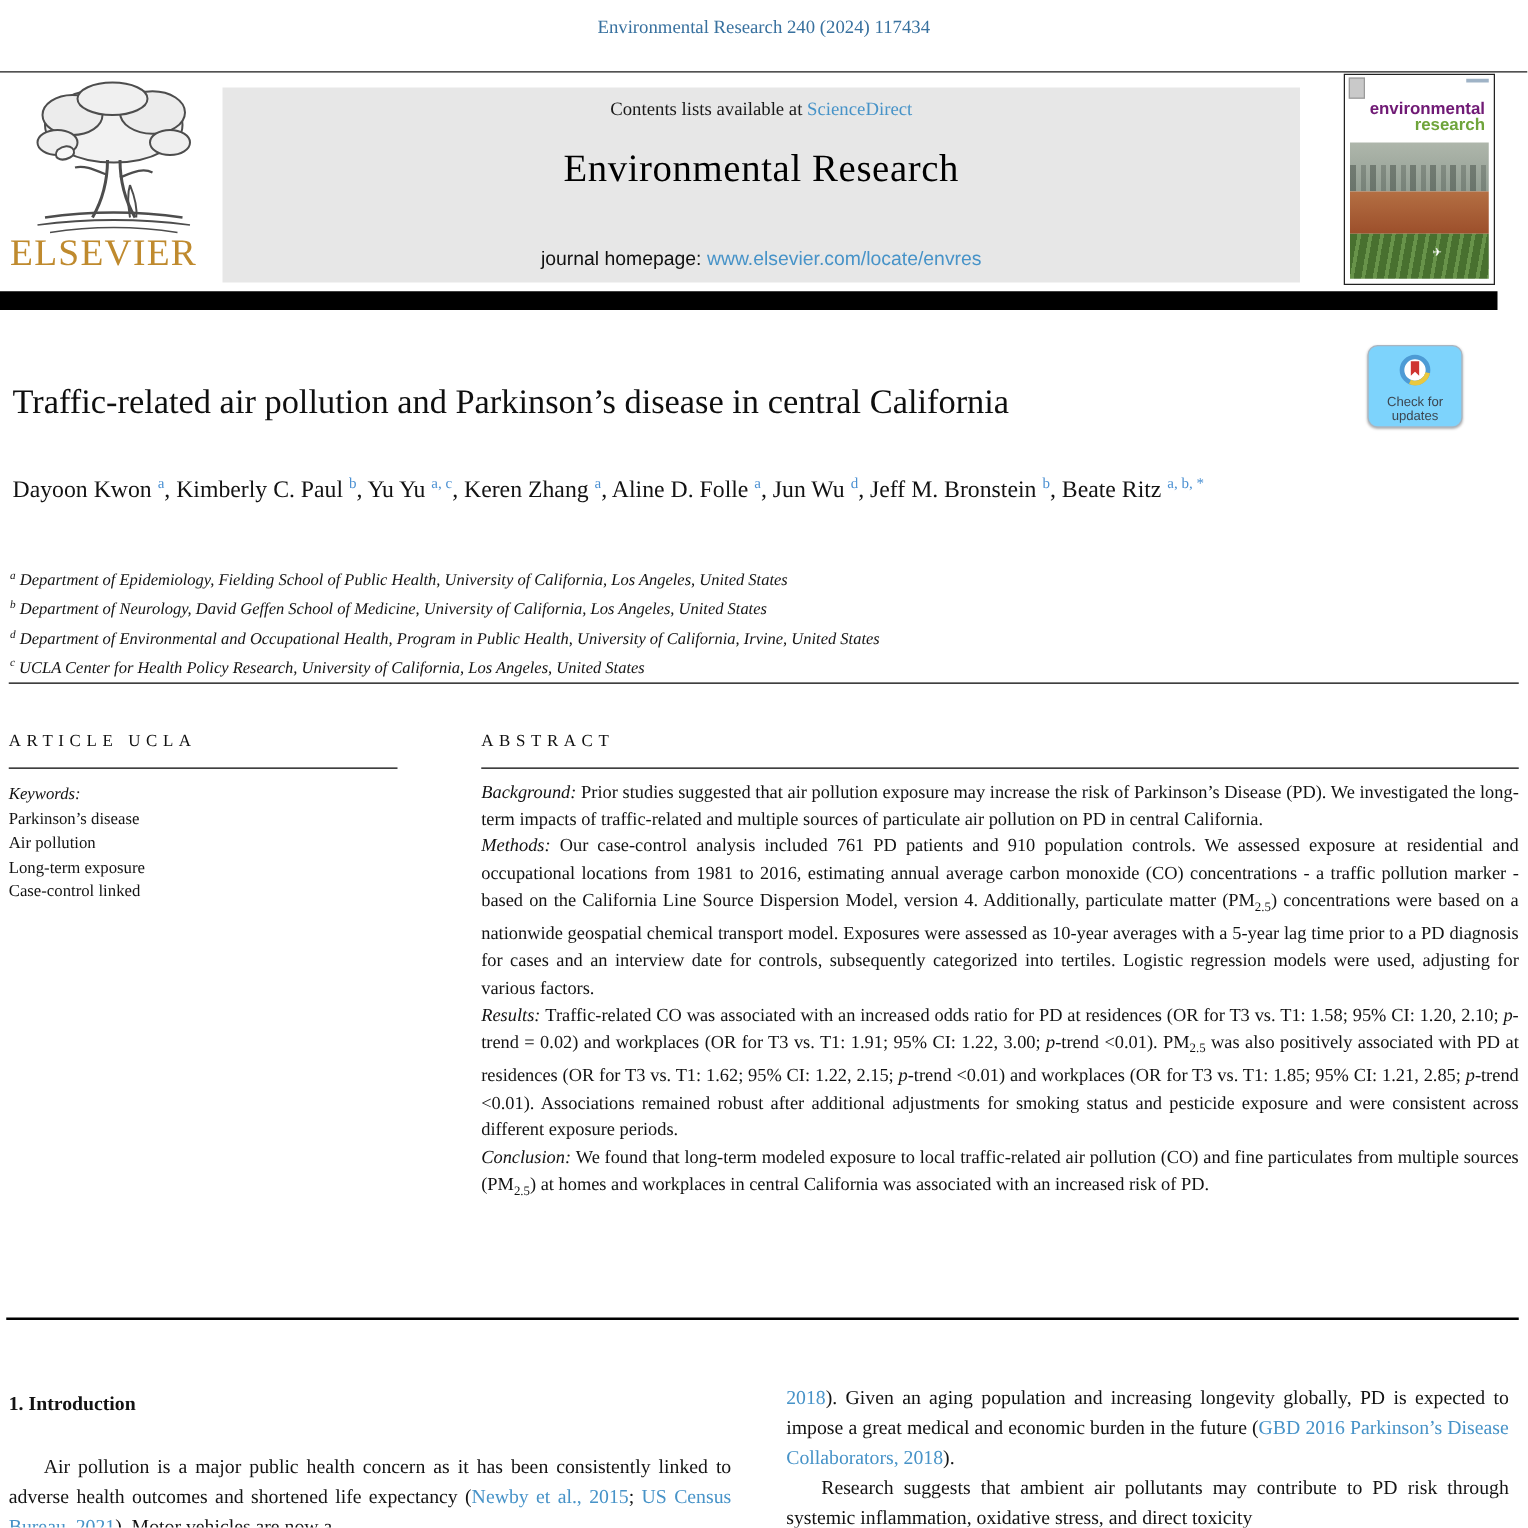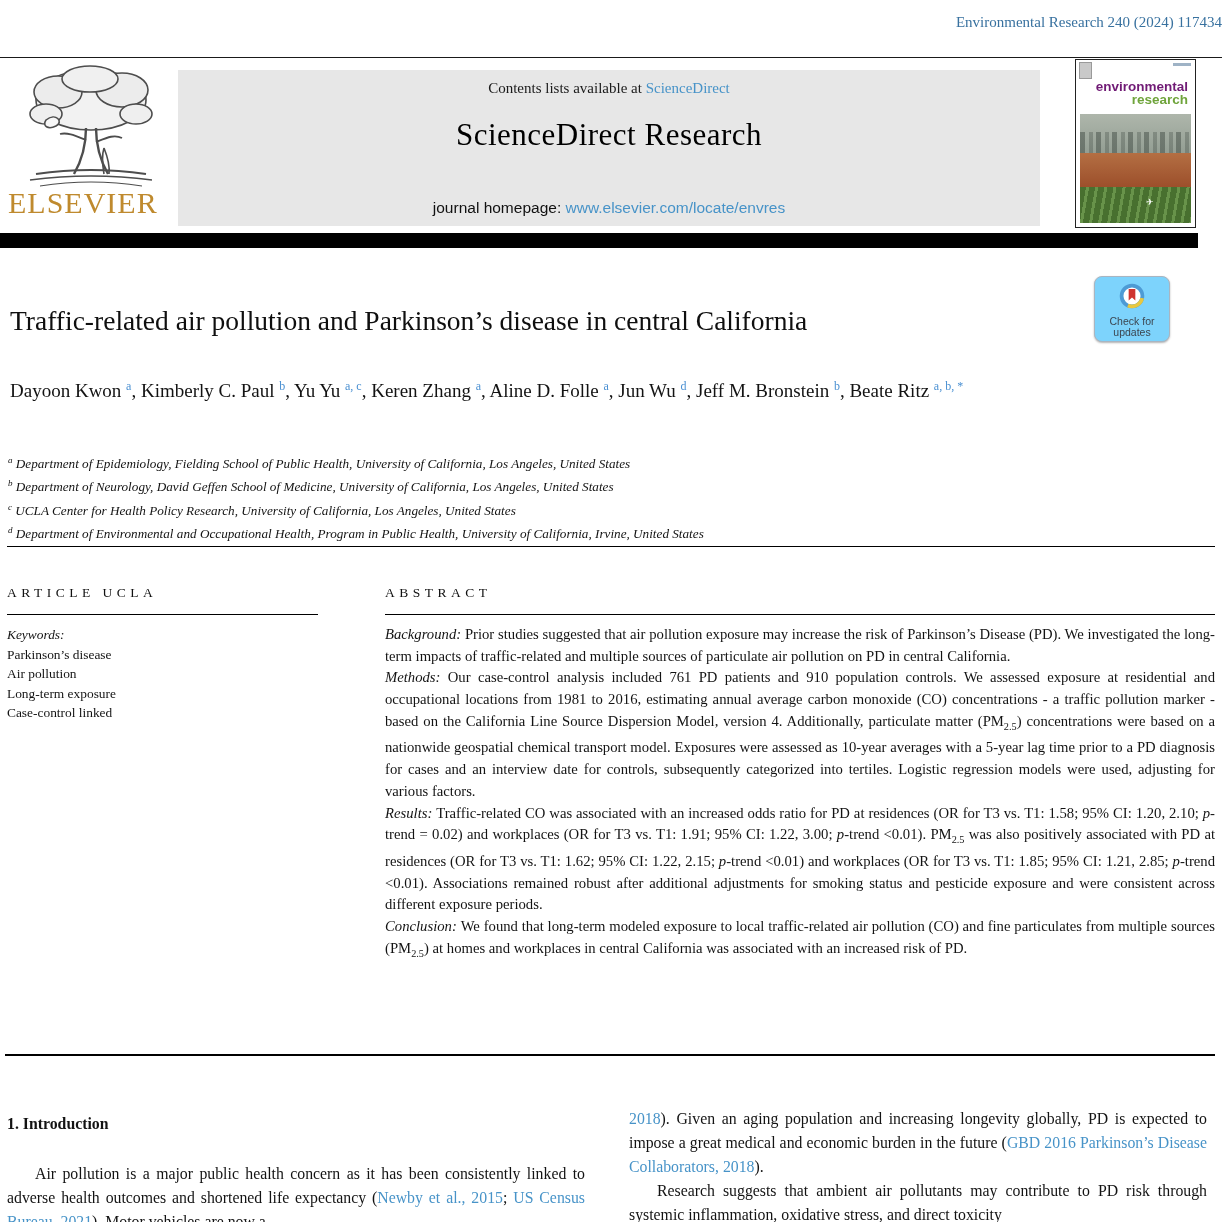--- a/index.html
+++ b/index.html
@@ -2,21 +2,21 @@
 <html lang="en"><head>
 <meta charset="utf-8">
 <style>
   html,body{margin:0;padding:0;}
   body{
     width:1222px;height:1222px;overflow:hidden;background:#ffffff;position:relative;
     font-family:"Liberation Serif", serif;color:#131313;
   }
   .abs{position:absolute;}
   
-  .citation{top:14px;left:0;width:1222px;text-align:right;font-size:15px;color:#38719f;}
+  .citation{top:14px;left:0;width:1222px;text-align:center;font-size:15px;color:#38719f;}
   
   .topline{top:57px;left:0;width:1222px;border-top:1.5px solid #1a1a1a;}
   .masthead-panel{left:178px;top:70px;width:862px;height:156px;background:#e7e7e7;text-align:center;}
   .contents-line{margin-top:10px;font-size:15px;color:#1a1a1a;}
   .lnk{color:#4793c8;}
   .journal-name{margin-top:20px;font-size:31px;letter-spacing:.5px;color:#000;}
   .homepage-line{position:absolute;bottom:9px;left:0;width:100%;font-family:"Liberation Sans",sans-serif;font-size:15.5px;color:#111;}
   .logo-wrap{left:8px;top:62px;width:166px;height:168px;}
   .logo-tree{display:block;margin:0 auto;}
   .logo-text{font-size:30px;color:#bf8a2e;letter-spacing:1px;text-align:left;margin-top:-2px;}
@@ -91,21 +91,21 @@
       <path d="M20 112 Q75 104 130 112" stroke-width="2"></path>
       <path d="M14 118 Q75 110 136 118" stroke-width="1.4"></path>
       <path d="M24 124 Q75 116 126 124" stroke-width="1.2"></path>
     </g>
   </svg>
   <div class="logo-text">ELSEVIER</div>
 </div>
 
 <div class="abs masthead-panel">
   <div class="contents-line"><span>Contents lists available at </span><span class="lnk">ScienceDirect</span></div>
-  <div class="journal-name">ScienceDirect Research</div>
+  <div class="journal-name">Environmental Research</div>
   <div class="homepage-line"><span>journal homepage: </span><span class="lnk">www.elsevier.com/locate/envres</span></div>
 </div>
 
 <div class="abs cover">
   <div class="cover-head">
     <div class="cover-logo"></div>
     <div class="cover-marks"></div>
   </div>
   <div class="cover-title">
     <div style="color:#701a75;">environmental</div>
@@ -134,22 +134,22 @@
   </div>
 </div>
 
 <h1 class="abs paper-title" style="font-weight:normal;margin:0;">Traffic-related air pollution and Parkinson’s disease in central California</h1>
 
 <div class="abs authors"><span>Dayoon Kwon </span><sup>a</sup><span>, Kimberly C. Paul </span><sup>b</sup><span>, Yu Yu </span><sup>a, c</sup><span>, Keren Zhang </span><sup>a</sup><span>, Aline D. Folle </span><sup>a</sup><span>, Jun Wu </span><sup>d</sup><span>, Jeff M. Bronstein </span><sup>b</sup><span>, Beate Ritz </span><sup>a, b, *</sup></div>
 
 <div class="abs affils">
   <div><sup>a</sup><span> Department of Epidemiology, Fielding School of Public Health, University of California, Los Angeles, United States</span></div>
   <div><sup>b</sup><span> Department of Neurology, David Geffen School of Medicine, University of California, Los Angeles, United States</span></div>
+  <div><sup>d</sup><span> Department of Environmental and Occupational Health, Program in Public Health, University of California, Irvine, United States</span></div>
   <div><sup>c</sup><span> UCLA Center for Health Policy Research, University of California, Los Angeles, United States</span></div>
-  <div><sup>d</sup><span> Department of Environmental and Occupational Health, Program in Public Health, University of California, Irvine, United States</span></div>
 </div>
 
 <div class="abs rule-mid"></div>
 
 <div class="abs ai-col">
   <div class="col-header">ARTICLE UCLA</div>
   <div class="header-rule"></div>
   <div class="keywords">
     <div class="kw-label">Keywords:</div>
     <div>Parkinson’s disease</div>

